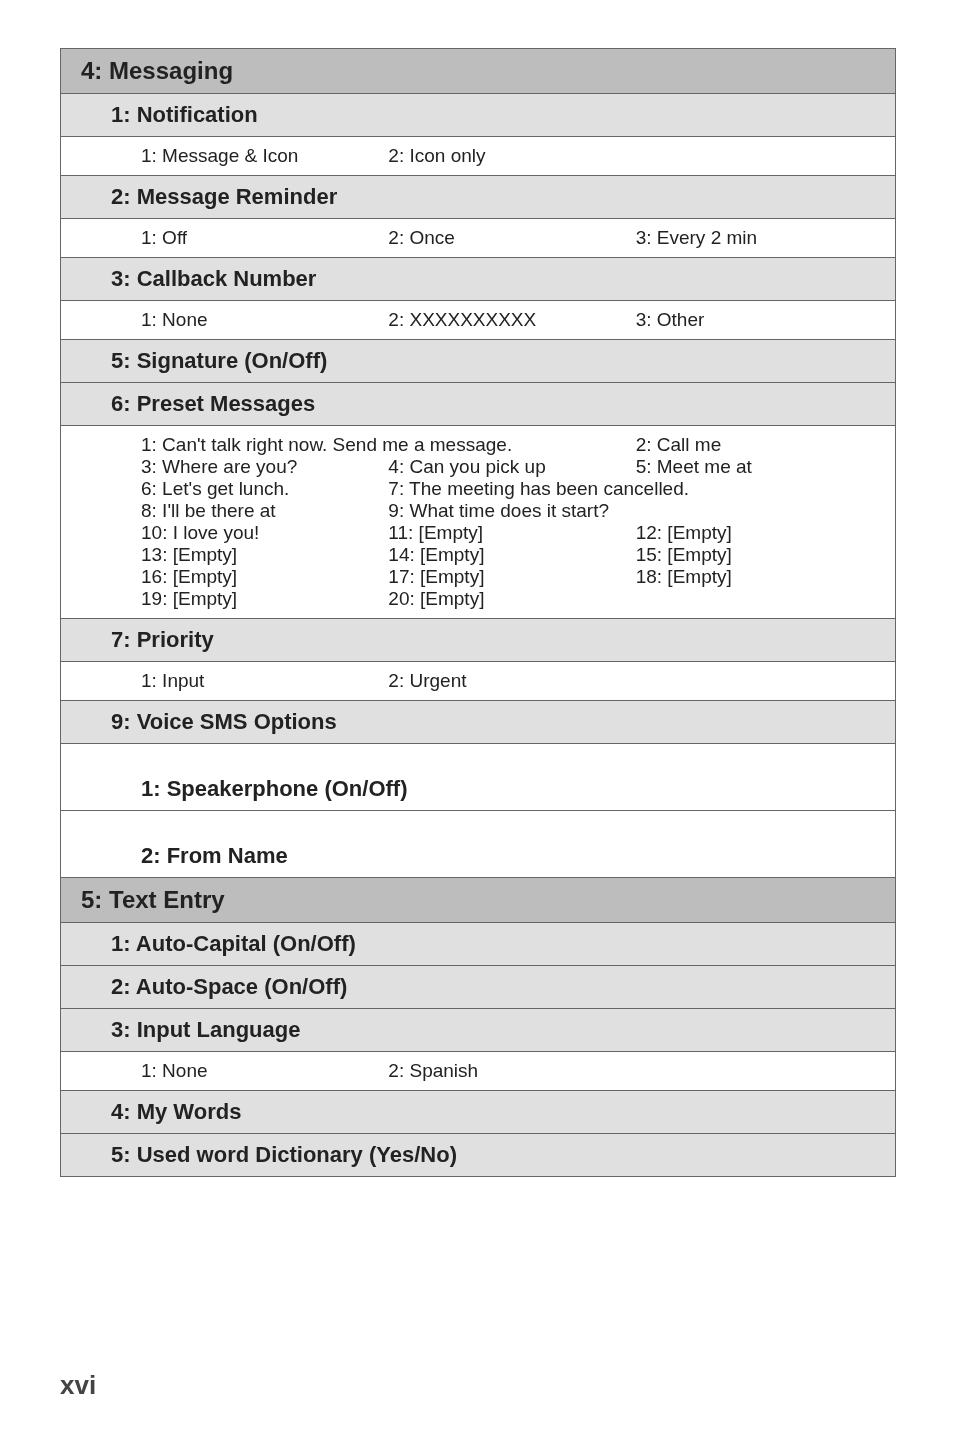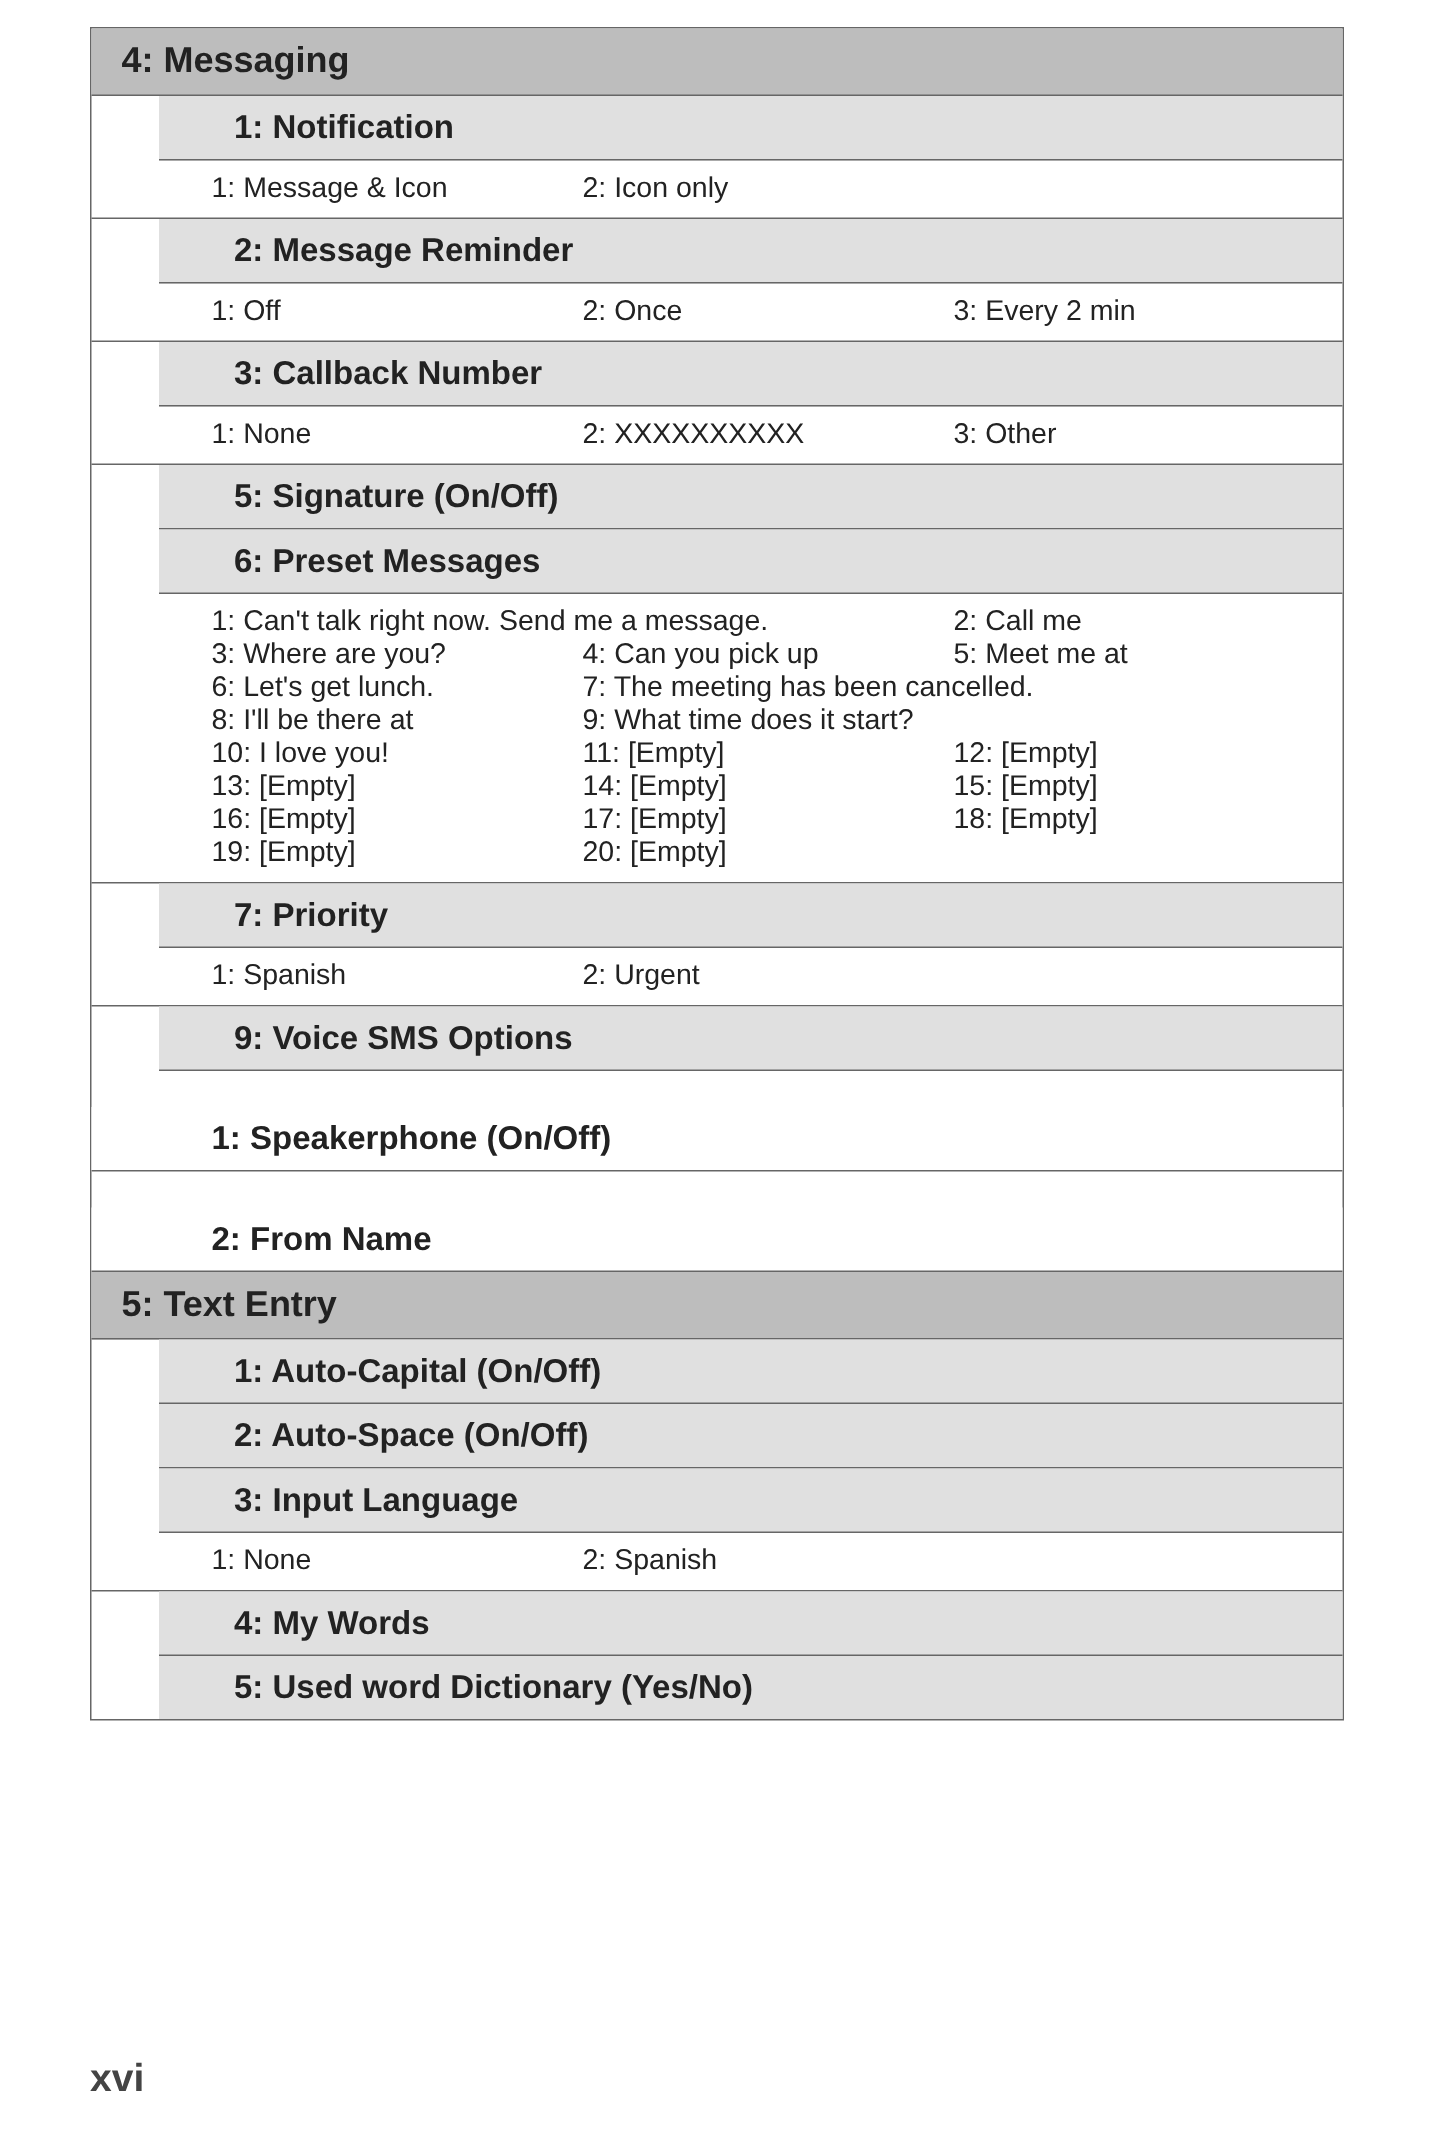--- a/index.html
+++ b/index.html
@@ -6,21 +6,21 @@
     margin: 0;
     padding: 0;
     background: #fff;
     font-family: "Myriad Pro", "Segoe UI", "Helvetica Neue", Arial, sans-serif;
     color: #222;
   }
   .page {
     width: 954px;
     height: 1431px;
     box-sizing: border-box;
-    padding: 18px 60px 30px 60px;
+    padding: 48px 60px 30px 60px;
     position: relative;
   }
   .table {
     border: 1px solid #666;
     width: 100%;
     background: #fff;
   }
   .row {
     border-bottom: 1px solid #666;
   }
@@ -31,21 +31,20 @@
     background: #bdbdbd;
     font-weight: 700;
     font-size: 24px;
     padding: 8px 12px 8px 20px;
   }
   .subheader {
     background: #e0e0e0;
     font-weight: 700;
     font-size: 22px;
     padding: 8px 12px 8px 50px;
-    margin-left: 45px;
   }
   .subsubheader {
     background: #fff;
     font-weight: 700;
     font-size: 22px;
     padding: 8px 12px 8px 80px;
     margin-top: 24px;
   }
   .optrow {
     font-size: 19px;
@@ -133,21 +132,21 @@
       </div>
       <div style="display:flex">
         <div style="flex:1">19: [Empty]</div>
         <div style="flex:1">20: [Empty]</div>
         <div style="flex:1"></div>
       </div>
     </div>
 
     <div class="row subheader">7: Priority</div>
     <div class="row optrow">
-      <div>1: Spanish</div>
+      <div>1: Input</div>
       <div>2: Urgent</div>
       <div></div>
     </div>
 
 
     <div class="row subheader">9: Voice SMS Options</div>
     <div class="row subsubheader">1: Speakerphone (On/Off)</div>
     <div class="row subsubheader">2: From Name</div>
 
     <div class="row header">5: Text Entry</div>

